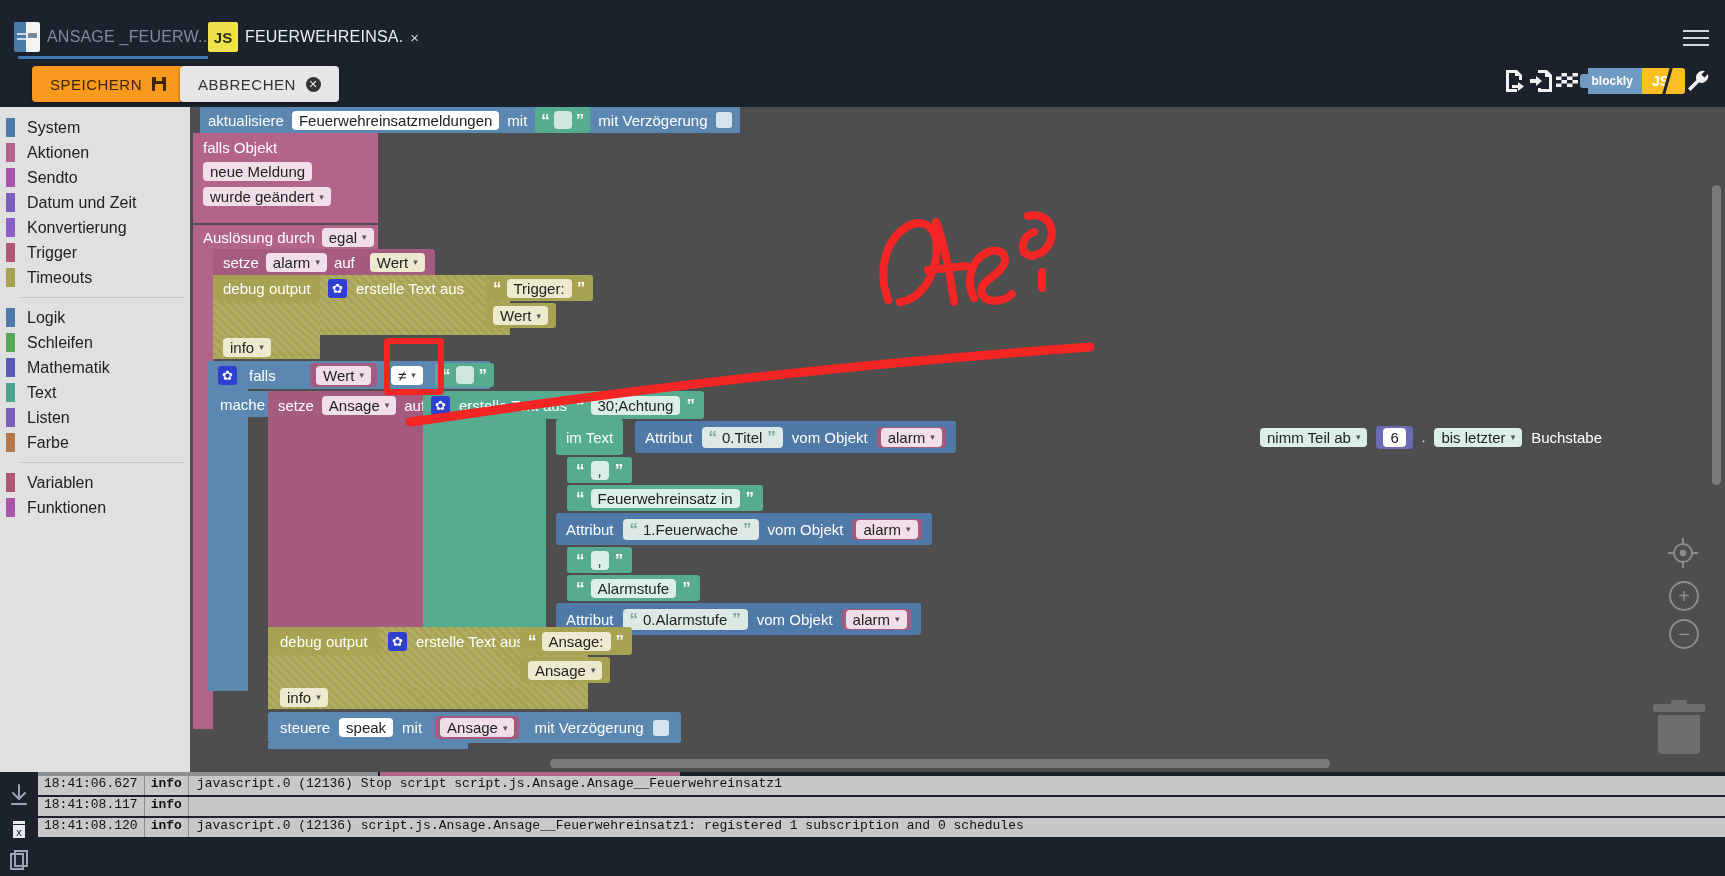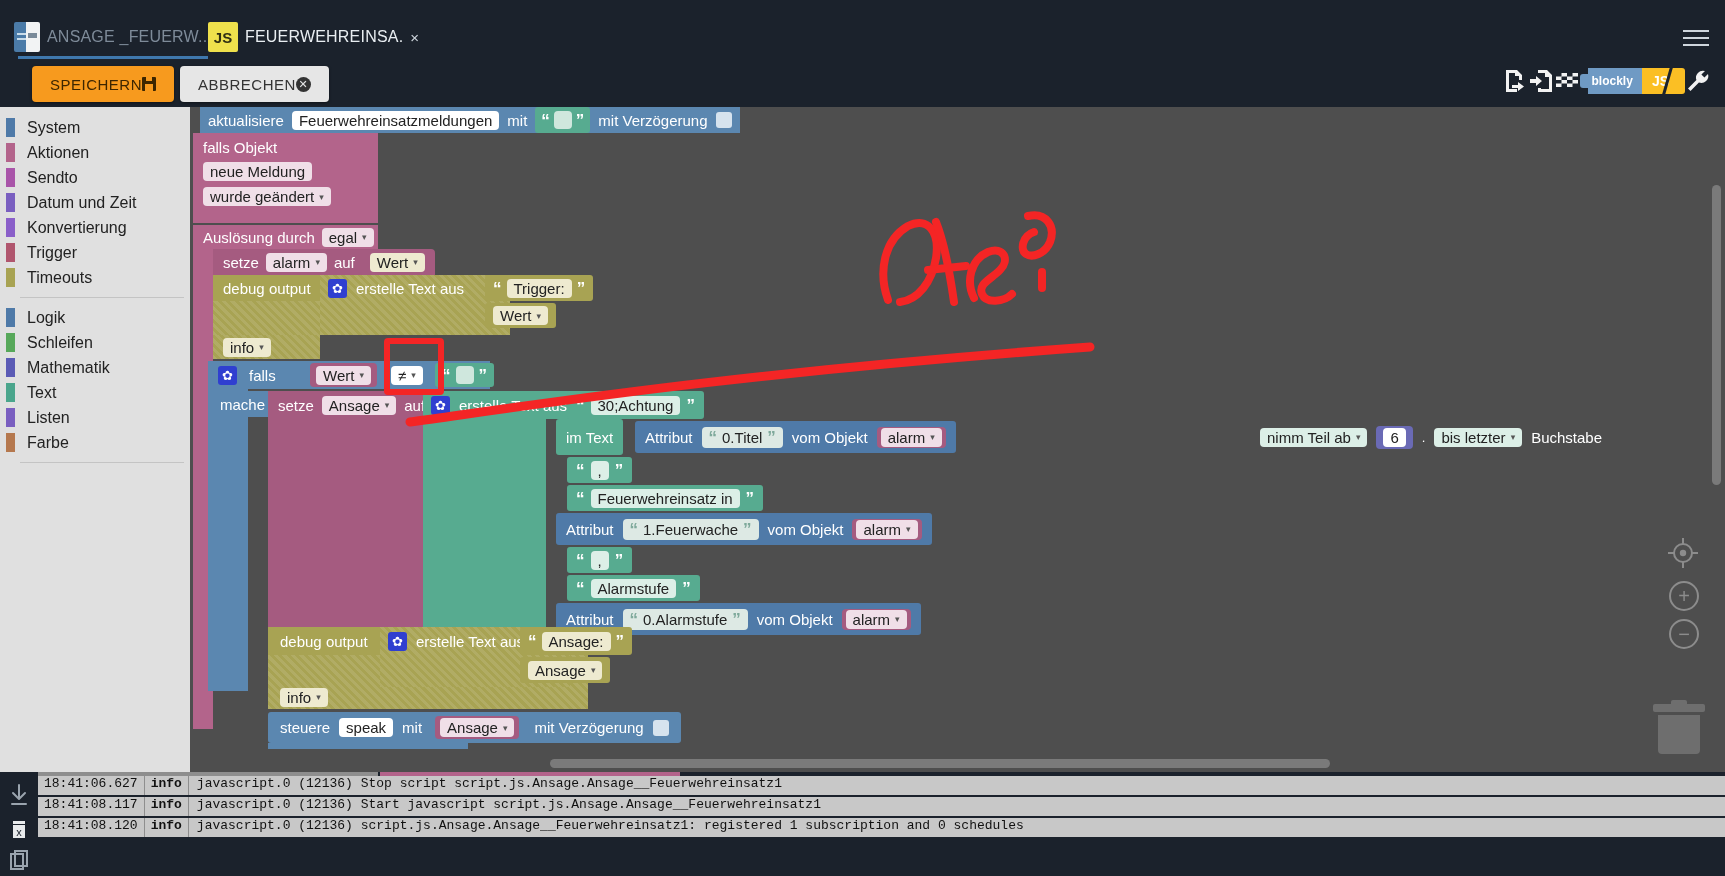--- a/index.html
+++ b/index.html
@@ -78,21 +78,21 @@
   .hamburger span:nth-child(2) { top: 7px; }
   .hamburger span:nth-child(3) { top: 14px; }
 
   
   .toolbar {
     position: absolute; top: 62px; left: 0; width: 1725px; height: 45px;
     background: #1b222c;
   }
   .btn {
     position: absolute; top: 4px; height: 36px;
-    display: flex; align-items: center; 
+    display: flex; align-items: center; gap: 10px;
     padding: 0 18px; border-radius: 4px;
     font-size: 15px; letter-spacing: .5px; cursor: pointer;
     box-shadow: 0 1px 3px rgba(0,0,0,.45);
   }
   .btn-save { left: 32px; background: #f79a1e; color: #3d2600; }
   .btn-cancel { left: 180px; background: #e6e6e6; color: #333; }
   .glyph-save {
     width: 14px; height: 14px; background: #3d2600; position: relative;
     border-radius: 1px;
   }
@@ -370,20 +370,30 @@
       <div class="tbx-item">
           <span class="swatch" style="background:#7a5fc0"></span>
           <span>Listen</span>
         </div>
       <div class="tbx-item">
           <span class="swatch" style="background:#b5784e"></span>
           <span>Farbe</span>
         </div>
     </div>
     <div class="tbx-sep"></div>
+    <div>
+      <div class="tbx-item">
+          <span class="swatch" style="background:#b0566e"></span>
+          <span>Variablen</span>
+        </div>
+      <div class="tbx-item">
+          <span class="swatch" style="background:#a955a9"></span>
+          <span>Funktionen</span>
+        </div>
+    </div>
   </div>
 
   <div class="workspace">
 
     <div class="blk s-blue row" style="left:10px; top:0px; height:26px; padding:0 8px; gap:8px;">
       <span class="lbl">aktualisiere</span>
       <span class="field ltblue">Feuerwehreinsatzmeldungen</span>
       <span class="lbl">mit</span>
       <span class="s-green row" style="height:26px;padding:0 6px;gap:4px;border-radius:3px;">
         <span class="quote">“</span>
@@ -697,21 +707,20 @@
     </div>
     <div class="log-rows">
       <div class="log-row">
         <span class="log-ts">18:41:06.627</span>
         <span class="log-lvl">info</span>
         <span class="log-msg">javascript.0 (12136) Stop script script.js.Ansage.Ansage__Feuerwehreinsatz1</span>
       </div>
       <div class="log-row">
         <span class="log-ts">18:41:08.117</span>
         <span class="log-lvl">info</span>
-        <span class="log-msg">javascript.0 (12136) Start javascript script.js.Ansage.Ansage__Feuerwehreinsatz1</span>
       </div>
       <div class="log-row">
         <span class="log-ts">18:41:08.120</span>
         <span class="log-lvl">info</span>
         <span class="log-msg">javascript.0 (12136) script.js.Ansage.Ansage__Feuerwehreinsatz1: registered 1 subscription and 0 schedules</span>
       </div>
     </div>
   </div>
 
 </div>

